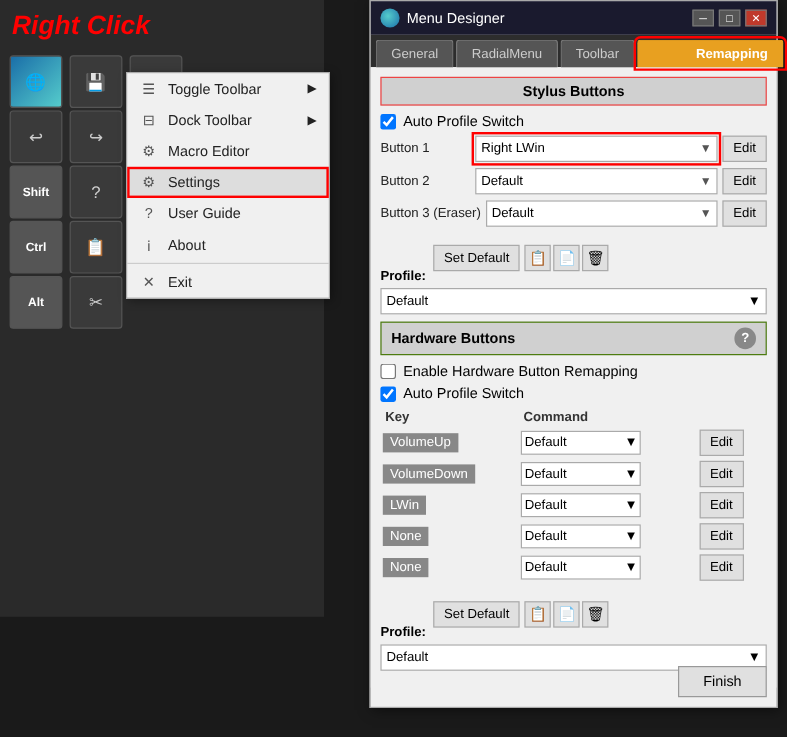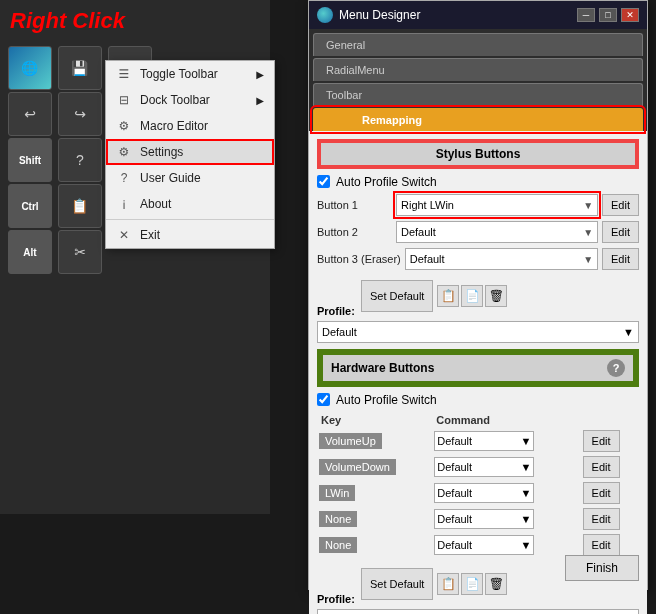--- a/index.html
+++ b/index.html
@@ -167,21 +167,20 @@
       cursor: pointer;
     }
     .win-btn.close { background: #c0392b; }
 
     
     .tabs {
       display: flex;
       background: #2d2d2d;
       padding: 4px 4px 0;
       gap: 2px;
-      flex-direction: column;
     }
     .tab {
       padding: 5px 12px;
       background: #555;
       color: #ccc;
       cursor: pointer;
       border-radius: 3px 3px 0 0;
       font-size: 11px;
       border: 1px solid #777;
       border-bottom: none;
@@ -201,33 +200,33 @@
       background: #f0f0f0;
     }
 
     .section-header {
       background: #d0d0d0;
       text-align: center;
       padding: 4px;
       font-weight: bold;
       font-size: 12px;
       margin-bottom: 6px;
-      border: 4px solid #ef4444;
+      border: 1px solid #ef4444;
     }
 
     .row {
       display: flex;
       align-items: center;
       margin-bottom: 5px;
       gap: 4px;
     }
 
     .checkbox-row {
       display: flex;
-      align-items: flex-start;
+      align-items: flex-end;
       gap: 6px;
       margin-bottom: 5px;
     }
 
     .label {
       color: #222;
       font-size: 11px;
       min-width: 75px;
     }
 
@@ -303,33 +302,33 @@
       cursor: pointer;
       margin-bottom: 6px;
     }
 
     .set-default-btn {
       padding: 2px 8px;
       background: #e0e0e0;
       border: 1px solid #aaa;
       font-size: 11px;
       cursor: pointer;
-      height: 32px;
+      height: 22px;
     }
 
     .hardware-section-header {
       background: #d0d0d0;
       display: flex;
       align-items: center;
       justify-content: space-between;
       padding: 4px 8px;
       font-weight: bold;
       font-size: 12px;
       margin-bottom: 6px;
-      border: 6px solid #4d7c0f;
+      border: 1px solid #4d7c0f;
     }
     .help-icon {
       width: 18px;
       height: 18px;
       background: #888;
       border-radius: 50%;
       color: white;
       display: flex;
       align-items: center;
       justify-content: center;
@@ -513,20 +512,24 @@
     <div class="profile-dropdown">
       <span>Default</span>
       <span>▼</span>
     </div>
 
     <div class="hardware-section-header">
       <span>Hardware Buttons</span>
       <div class="help-icon">?</div>
     </div>
 
+    <div class="checkbox-row">
+      <input type="checkbox" style="">
+      <span>Enable Hardware Button Remapping</span>
+    </div>
 
     <div class="checkbox-row">
       <input type="checkbox" checked="" style="">
       <span>Auto Profile Switch</span>
     </div>
 
     <table class="hw-table">
       <thead>
         <tr>
           <th>Key</th>

